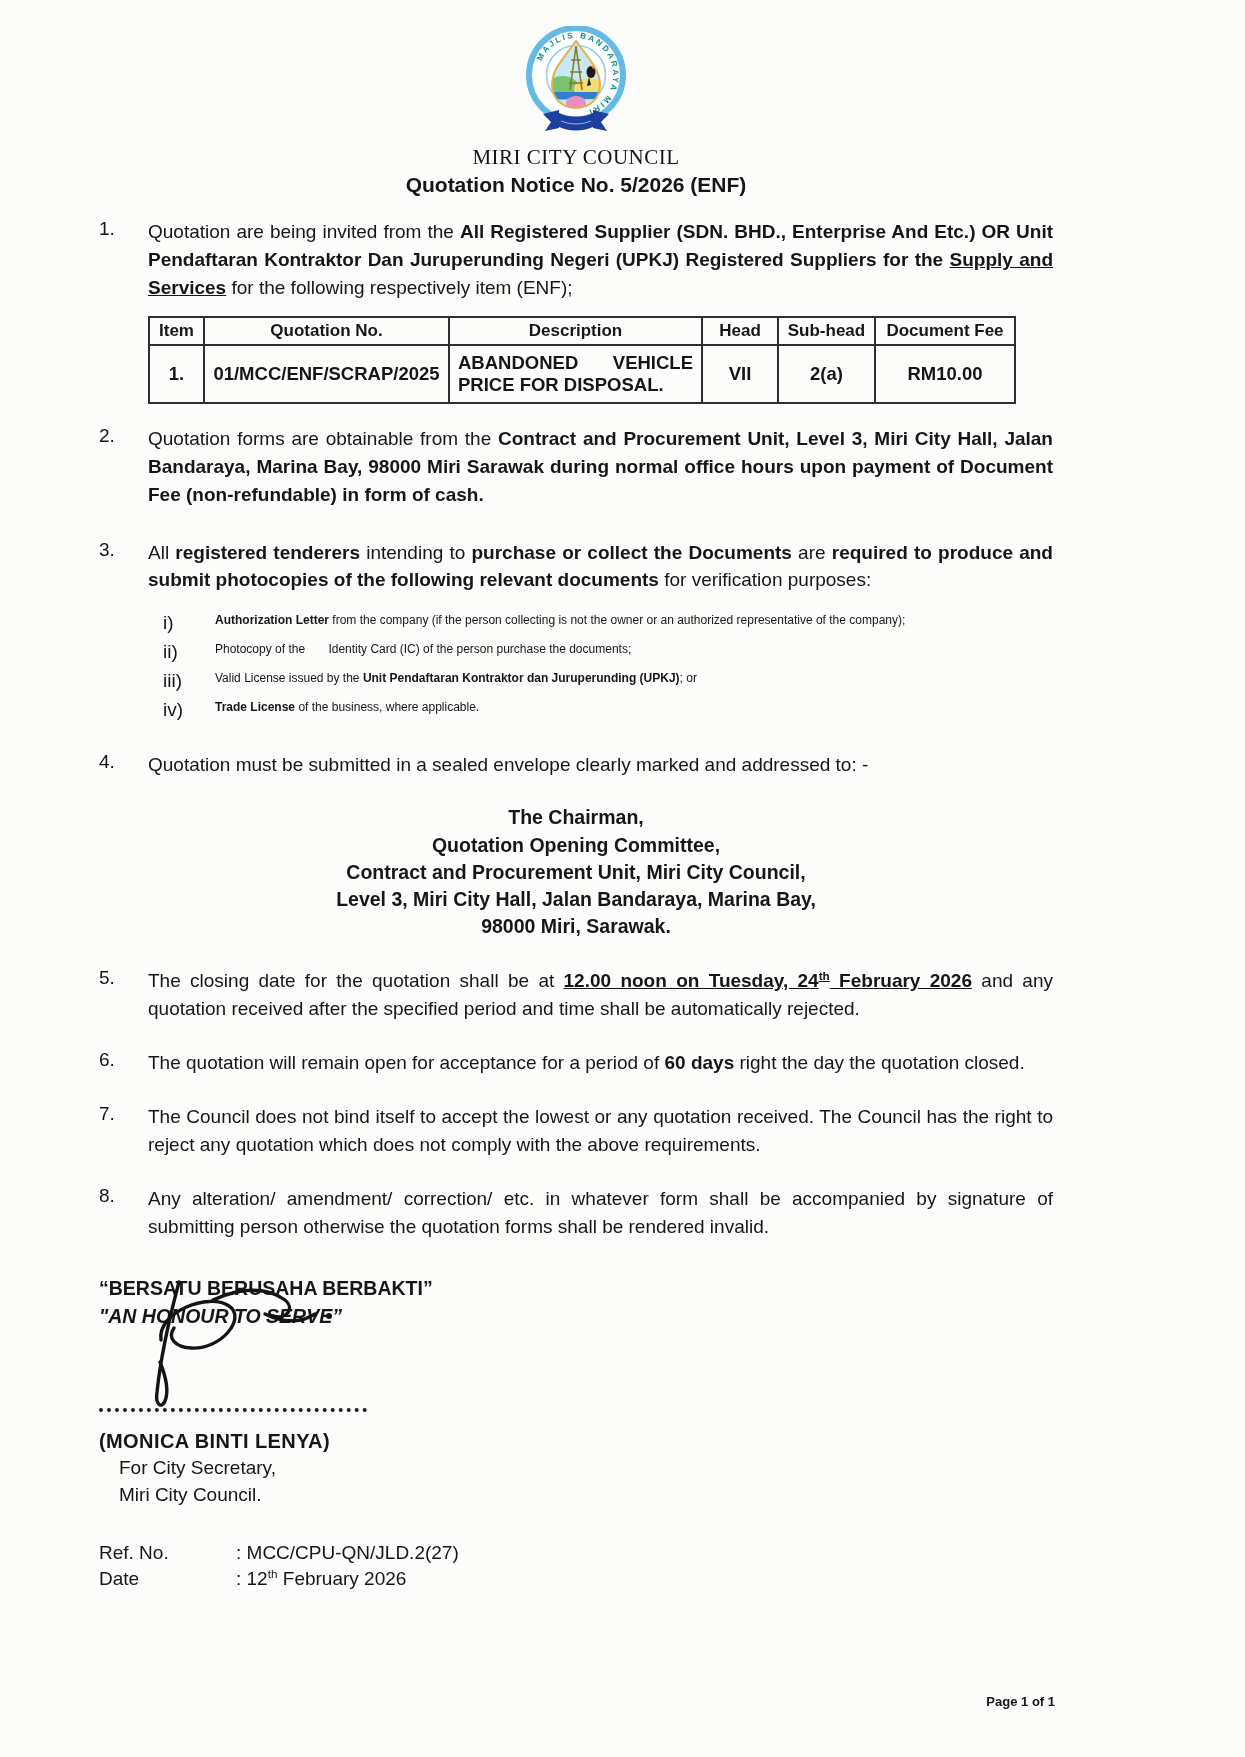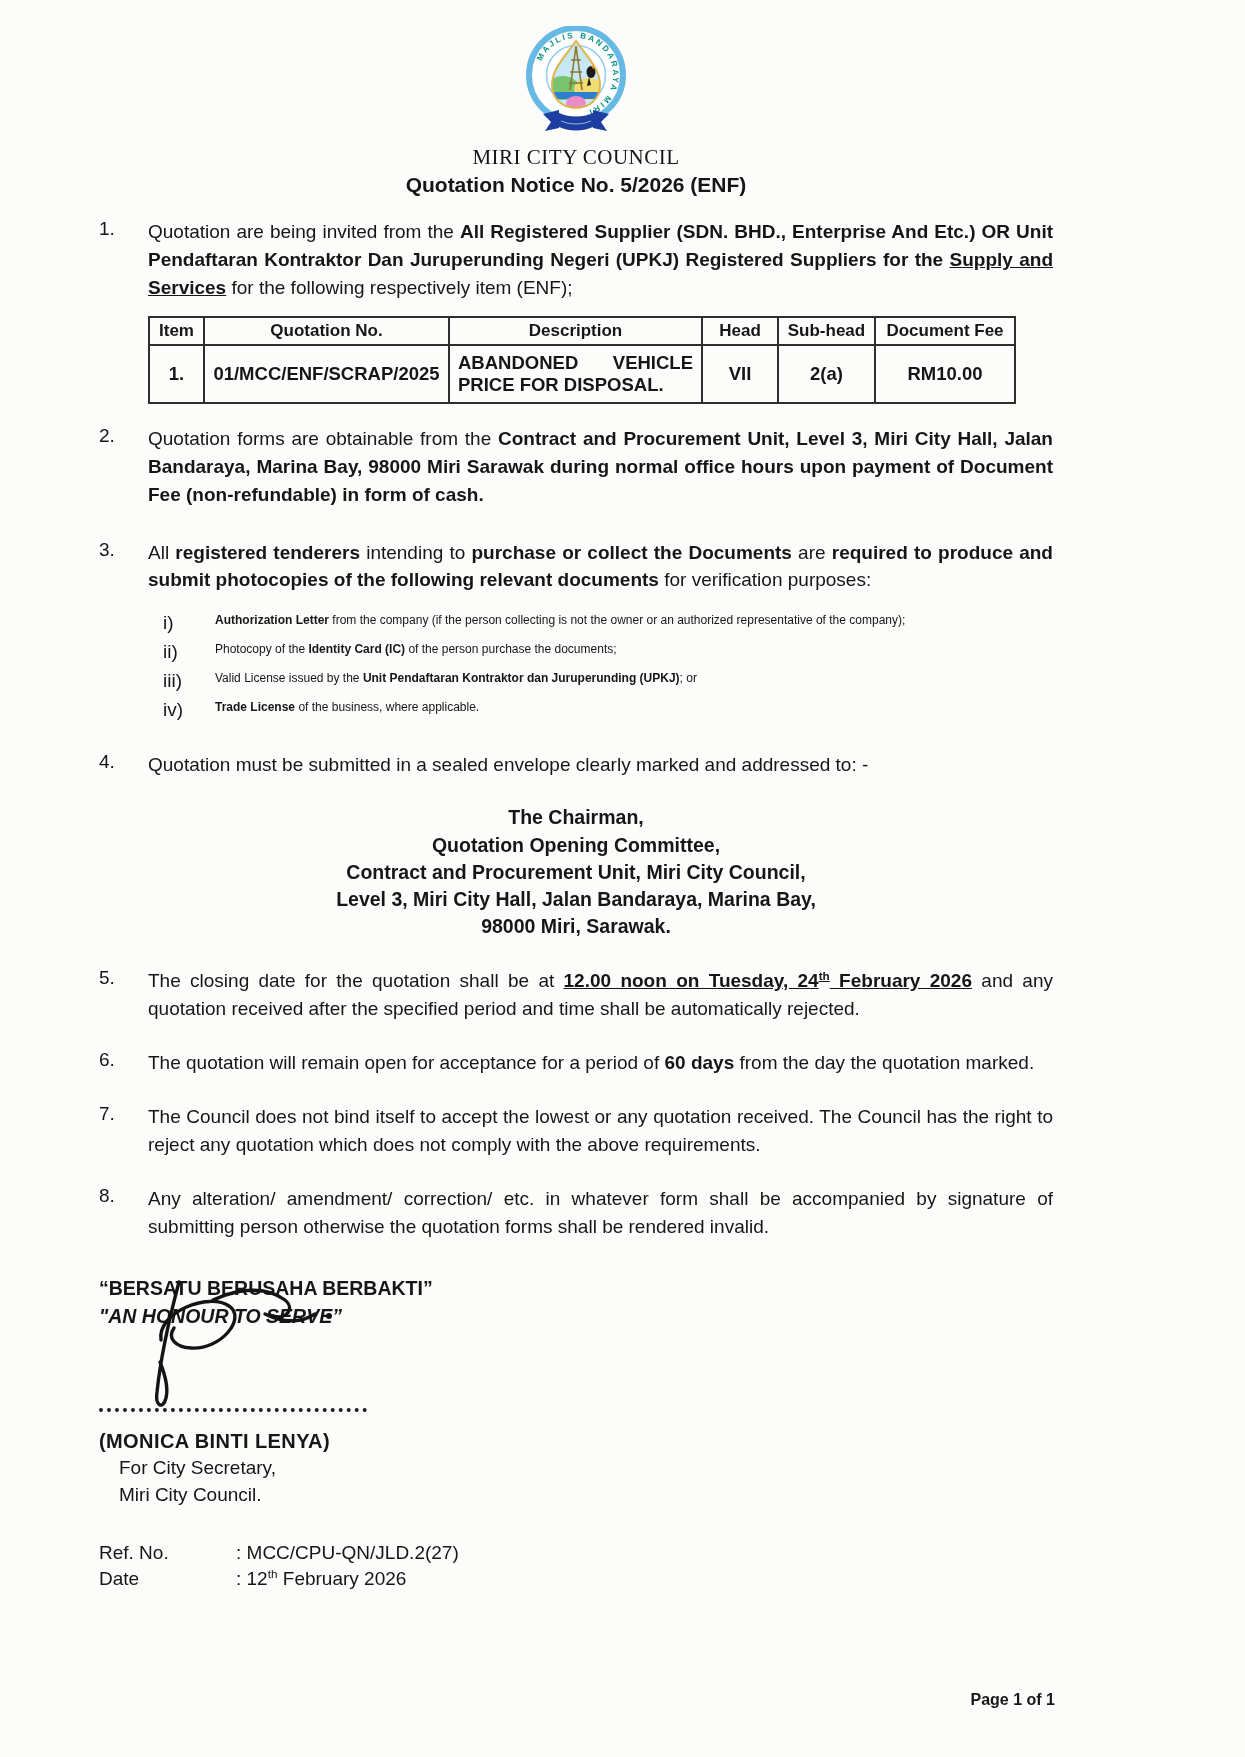--- a/index.html
+++ b/index.html
@@ -50,21 +50,21 @@
   .sig-line { width:268px; border-bottom:4px dotted #1d1d1d; height:84px; }
   .sig-name { font-weight:bold; font-size:20px; letter-spacing:.4px; margin-top:14px; }
   .sig-title { font-size:19px; line-height:1.35; margin-top:2px;margin-left:20px; }
 
   
   .refblock { margin-top:32px; font-size:19px; line-height:1.4; }
   .refrow { display:flex; }
   .refrow .lbl { width:137px; flex:none; }
 
   
-  .footer { position:absolute; right:190px; bottom:48px; font-weight:bold; font-size:16px; }
+  .footer { position:absolute; right:190px; bottom:48px; font-weight:bold; font-size:13px; }
 </style>
 </head>
 <body>
 
 <div class="page">
 
   <div class="doc-header">
     <div class="logo">
       <svg viewBox="0 0 106 114" width="106" height="114">
         <defs>
@@ -158,21 +158,21 @@
     <div class="pbody"><span>All </span><span style="font-weight: bold; margin-top: 48px;">registered tenderers</span><span> intending to </span><span style="font-weight: bold;">purchase or collect the Documents</span><span> are </span><span style="font-weight: bold;">required to produce and submit photocopies of the following relevant documents</span><span> for verification purposes:</span></div>
   </div>
 
   <div class="sub-wrap">
     <div class="sub">
       <div class="num">i)</div>
       <div class="pbody"><span style="font-weight: bold;">Authorization Letter</span><span> from the company (if the person collecting is not the owner or an authorized representative of the company);</span></div>
     </div>
     <div class="sub">
       <div class="num">ii)</div>
-      <div class="pbody"><span>Photocopy of the </span><span style="font-weight: bold;">Identity Card (IC)</span><span> of the person purchase the documents;</span></div>
+      <div class="pbody"><span>Photocopy of the </span><span style="font-weight: normal; margin-left: 20px;">Identity Card (IC)</span><span> of the person purchase the documents;</span></div>
     </div>
     <div class="sub">
       <div class="num">iii)</div>
       <div class="pbody"><span>Valid License issued by the </span><span style="font-weight: bold;">Unit Pendaftaran Kontraktor dan Juruperunding (UPKJ)</span><span>; or</span></div>
     </div>
     <div class="sub">
       <div class="num">iv)</div>
       <div class="pbody"><span style="font-weight: bold;">Trade License</span><span> of the business, where applicable.</span></div>
     </div>
   </div>
@@ -190,21 +190,21 @@
     <div>98000 Miri, Sarawak.</div>
   </div>
 
   <div class="para" style="margin-top:26px;">
     <div class="num">5.</div>
     <div class="pbody"><span>The closing date for the quotation shall be at </span><span style="font-weight: bold; text-decoration: underline;">12.00 noon on Tuesday, 24</span><sup style="font-weight: bold; text-decoration: underline;">th</sup><span style="font-weight: bold; text-decoration: underline;"> February 2026</span><span> and any quotation received after the specified period and time shall be automatically rejected.</span></div>
   </div>
 
   <div class="para" style="margin-top:26px;">
     <div class="num">6.</div>
-    <div class="pbody"><span>The quotation will remain open for acceptance for a period of </span><span style="font-weight: bold;">60 days</span><span> from the day the quotation marked.</span></div>
+    <div class="pbody"><span>The quotation will remain open for acceptance for a period of </span><span style="font-weight: bold;">60 days</span><span> right the day the quotation closed.</span></div>
   </div>
 
   <div class="para" style="margin-top:26px;">
     <div class="num">7.</div>
     <div class="pbody"><span>The Council does not bind itself to accept the lowest or any quotation received. The Council has the right to reject any quotation which does not comply with the above requirements.</span></div>
   </div>
 
   <div class="para" style="margin-top:26px;">
     <div class="num">8.</div>
     <div class="pbody"><span>Any alteration/ amendment/ correction/ etc. in whatever form shall be accompanied by signature of submitting person otherwise the quotation forms shall be rendered invalid.</span></div>

